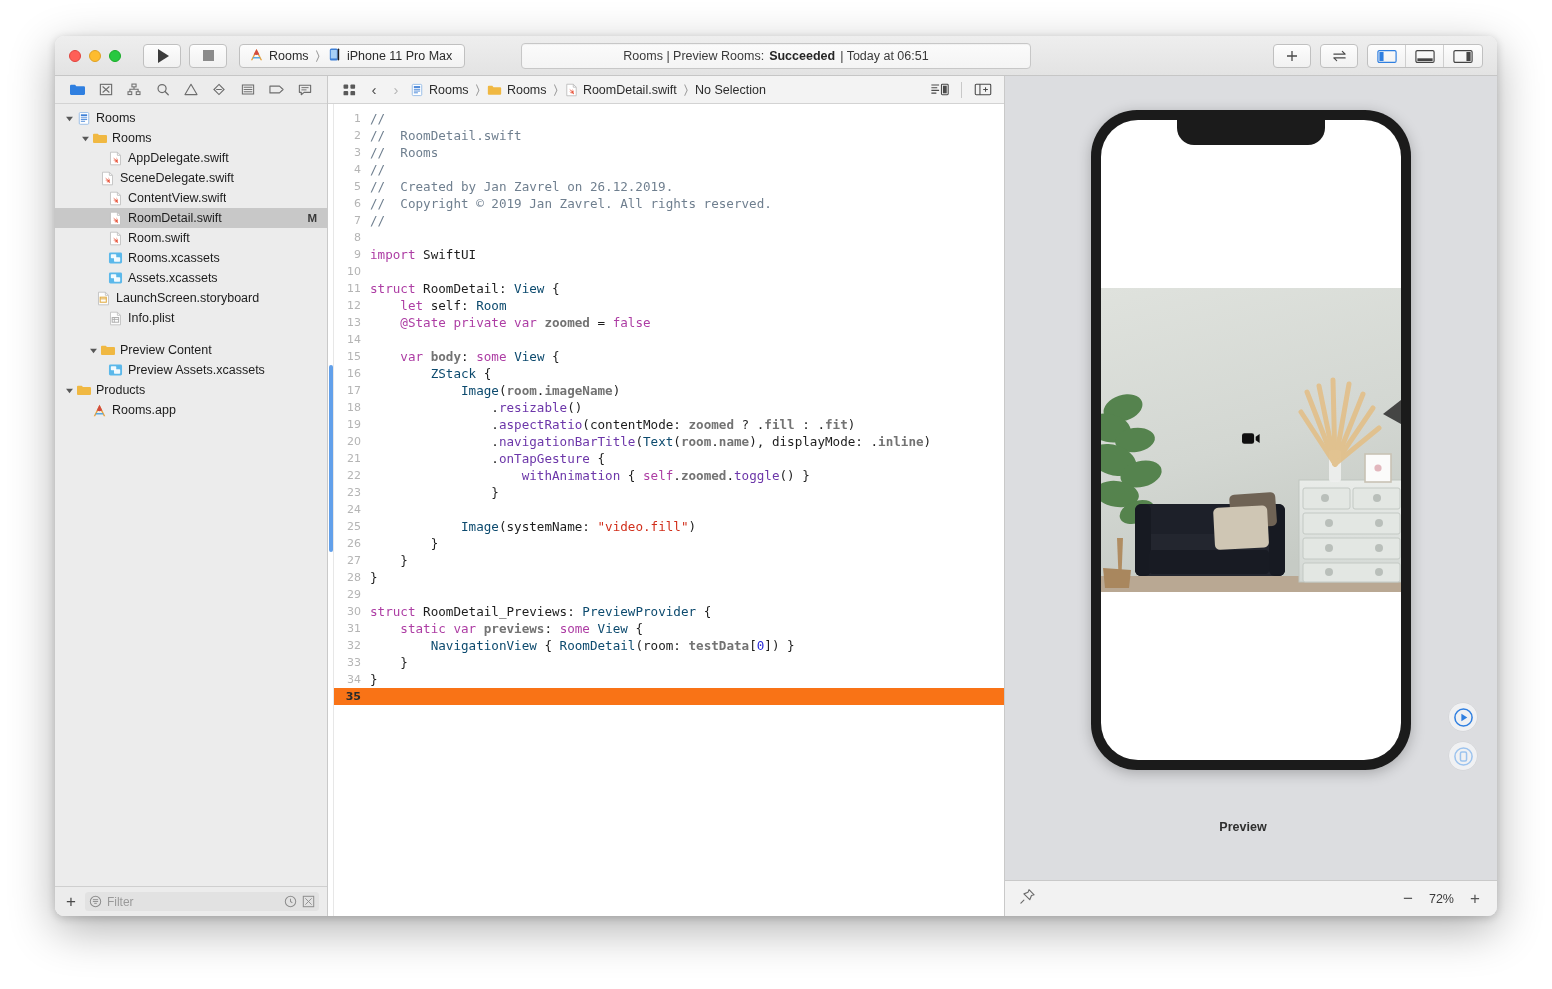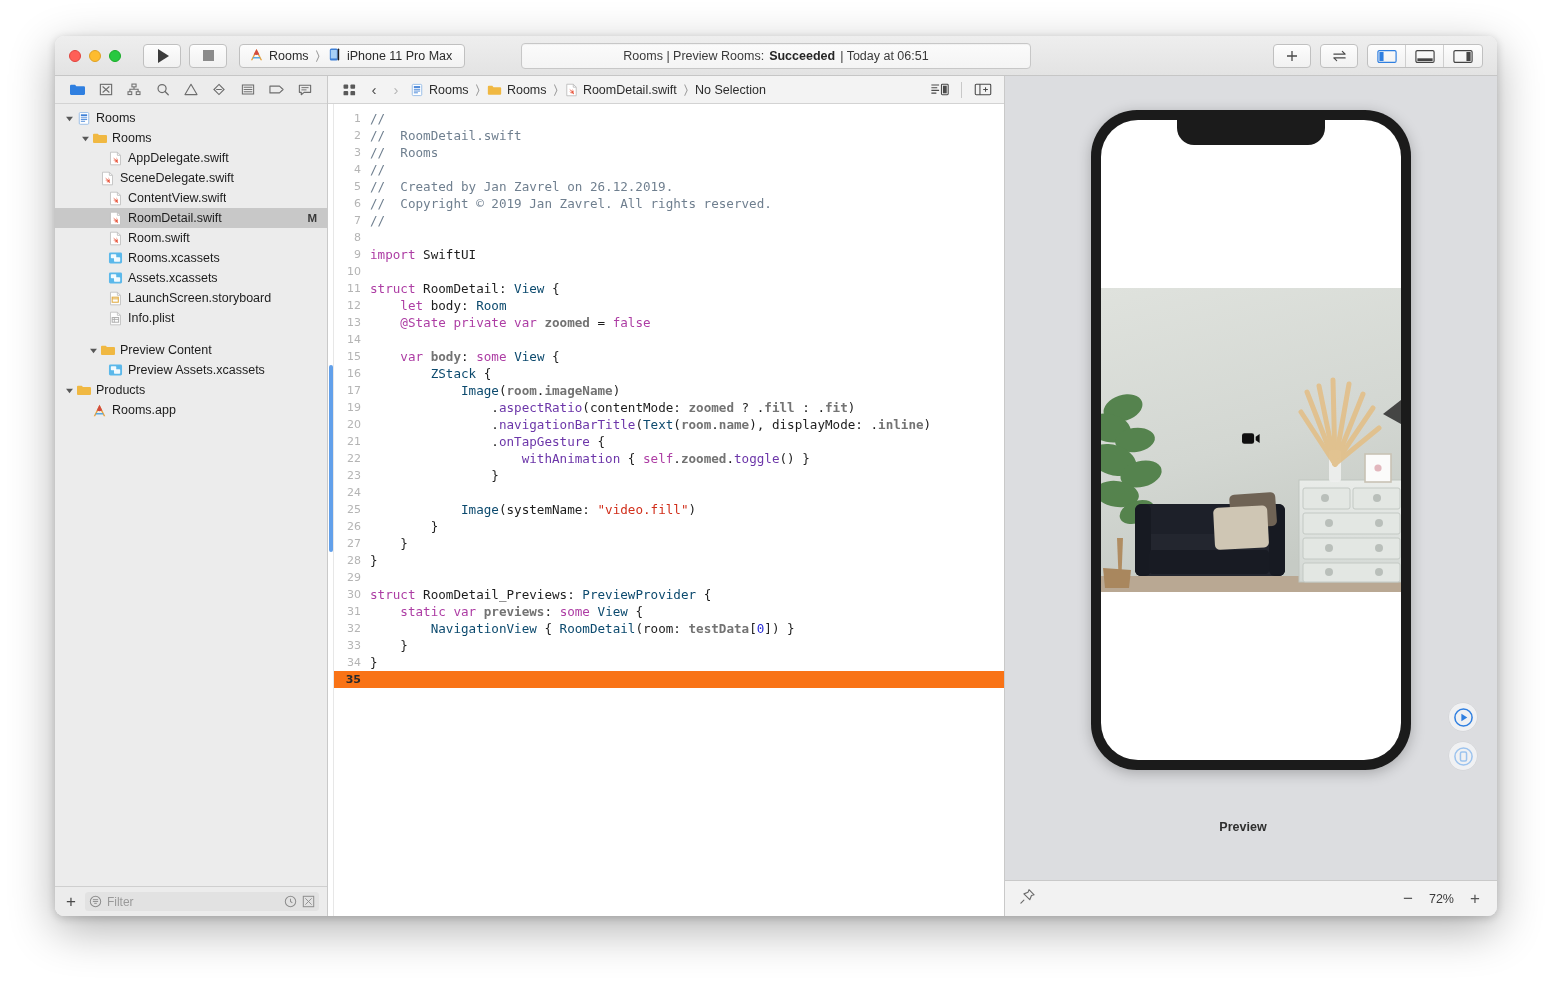--- a/index.html
+++ b/index.html
@@ -479,21 +479,21 @@
               <span class="tw"></span>
               <span class="ico">
                 <svg width="15" height="14" viewBox="0 0 16 15">
                   <rect x="1" y="1.6" width="14" height="11.8" rx="1.6" fill="#5bb8ea"></rect>
                   <rect x="3" y="3.4" width="5.8" height="4.4" rx=".8" fill="#fff" opacity=".92"></rect>
                   <rect x="6.4" y="6.6" width="6.6" height="5" rx=".8" fill="#fff" opacity=".92"></rect>
                 </svg>
               </span>
               <span class="lbl">Assets.xcassets</span>
             </div>
-            <div class="row" style="padding-left: 40px;">
+            <div class="row" style="padding-left: 28px;">
               <span class="tw"></span>
               <span class="ico">
                 <svg width="13" height="15" viewBox="0 0 14 16">
                   <path d="M1.6 1.2 H9 L12.4 4.6 V14.8 H1.6 Z" fill="#fdfdfd" stroke="#c2c2c2" stroke-width="1"></path>
                   <path d="M9 1.2 V4.6 H12.4" fill="none" stroke="#c2c2c2" stroke-width="1"></path>
                   <rect x="3.4" y="6.6" width="6.6" height="5.4" fill="none" stroke="#e0a93c" stroke-width="1.1"></rect>
                   <path d="M3.4 8.4 H10" stroke="#e0a93c" stroke-width="1"></path>
                 </svg>
               </span>
               <span class="lbl">LaunchScreen.storyboard</span>
@@ -685,41 +685,45 @@
               <div class="cline">
                 <span class="ln">10</span>
                 <span class="ctext"></span>
               </div>
               <div class="cline">
                 <span class="ln">11</span>
                 <span class="ctext"><span class="kw">struct</span><span class="pl"> RoomDetail: </span><span class="ty">View</span><span class="pl"> {</span></span>
               </div>
               <div class="cline">
                 <span class="ln">12</span>
-                <span class="ctext"><span class="pl">    </span><span class="kw">let</span><span class="pl"> body: </span><span class="ty">Room</span></span>
+                <span class="ctext"><span class="pl">    </span><span class="kw">let</span><span class="pl"> self: </span><span class="ty">Room</span></span>
               </div>
               <div class="cline">
                 <span class="ln">13</span>
                 <span class="ctext"><span class="pl">    </span><span class="kw">@State</span><span class="pl"> </span><span class="kw">private</span><span class="pl"> </span><span class="kw">var</span><span class="pl"> </span><span class="pr">zoomed</span><span class="pl"> = </span><span class="kw">false</span></span>
               </div>
               <div class="cline">
                 <span class="ln">14</span>
                 <span class="ctext"></span>
               </div>
               <div class="cline">
                 <span class="ln">15</span>
                 <span class="ctext"><span class="pl">    </span><span class="kw">var</span><span class="pl"> </span><span class="pr">body</span><span class="pl">: </span><span class="kw">some</span><span class="pl"> </span><span class="ty">View</span><span class="pl"> {</span></span>
               </div>
               <div class="cline">
                 <span class="ln">16</span>
                 <span class="ctext"><span class="pl">        </span><span class="ty">ZStack</span><span class="pl"> {</span></span>
               </div>
               <div class="cline">
                 <span class="ln">17</span>
                 <span class="ctext"><span class="pl">            </span><span class="ty">Image</span><span class="pl">(</span><span class="pr">room</span><span class="pl">.</span><span class="pr">imageName</span><span class="pl">)</span></span>
+              </div>
+              <div class="cline">
+                <span class="ln">18</span>
+                <span class="ctext"><span class="pl">                .</span><span class="fn">resizable</span><span class="pl">()</span></span>
               </div>
               <div class="cline">
                 <span class="ln">19</span>
                 <span class="ctext"><span class="pl">                .</span><span class="fn">aspectRatio</span><span class="pl">(contentMode: </span><span class="pr">zoomed</span><span class="pl"> ? .</span><span class="pr">fill</span><span class="pl"> : .</span><span class="pr">fit</span><span class="pl">)</span></span>
               </div>
               <div class="cline">
                 <span class="ln">20</span>
                 <span class="ctext"><span class="pl">                .</span><span class="fn">navigationBarTitle</span><span class="pl">(</span><span class="ty">Text</span><span class="pl">(</span><span class="pr">room</span><span class="pl">.</span><span class="pr">name</span><span class="pl">), displayMode: .</span><span class="pr">inline</span><span class="pl">)</span></span>
               </div>
               <div class="cline">

